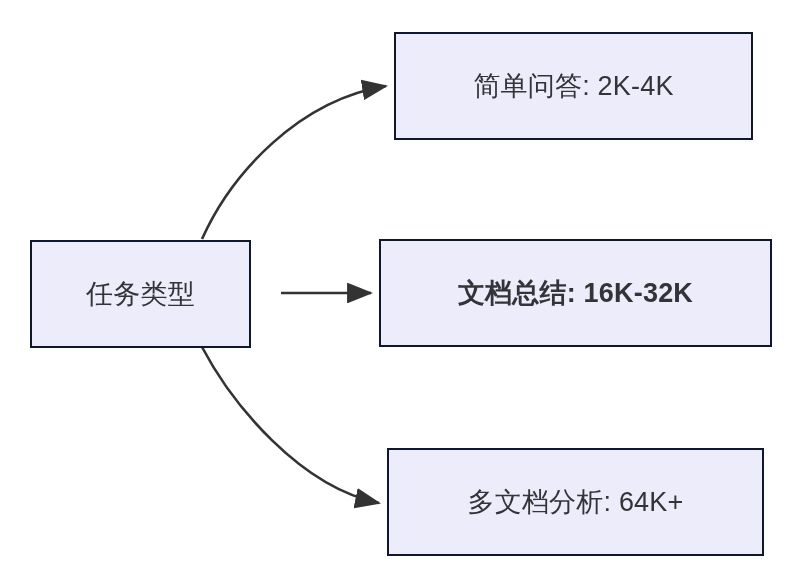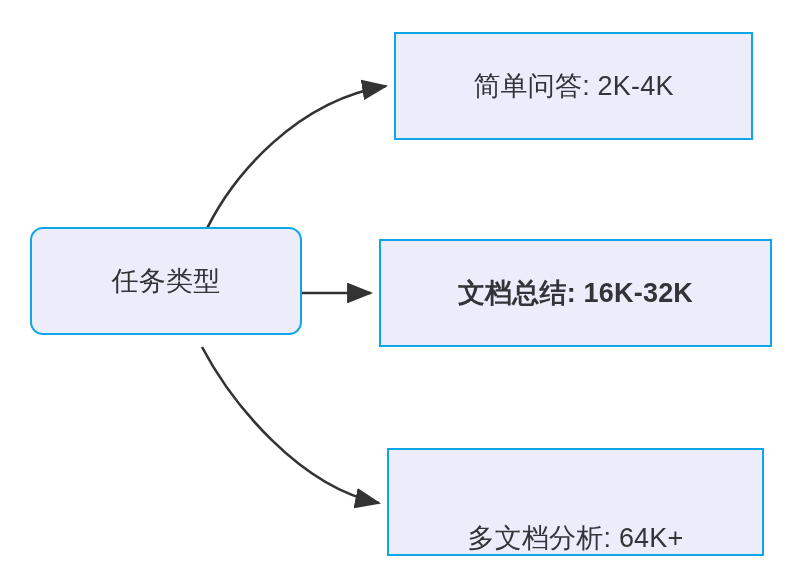--- a/index.html
+++ b/index.html
@@ -21,59 +21,57 @@
     position: absolute;
     left: 0;
     top: 0;
     width: 787px;
     height: 572px;
   }
   .node {
     position: absolute;
     box-sizing: border-box;
     background: #ececfb;
-    border: 2px solid #0ea5e9;
+    border: 2px solid #0f172a;
     display: flex;
     align-items: center;
     justify-content: center;
     z-index: 2;
   }
   .node-label {
     color: #333338;
     font-size: 27px;
     line-height: 1.2;
     letter-spacing: 0.2px;
     white-space: nowrap;
   }
   #node-root {
     left: 30px;
-    top: 227px;
-    width: 272px;
+    top: 240px;
+    width: 221px;
     height: 108px;
-    border-radius: 13px;
   }
   #node-simple-qa {
     left: 394px;
     top: 32px;
     width: 359px;
     height: 108px;
   }
   #node-doc-summary {
     left: 379px;
     top: 239px;
     width: 393px;
     height: 108px;
     font-weight: bold;
   }
   #node-multi-doc {
     left: 387px;
     top: 448px;
     width: 377px;
     height: 108px;
-    align-items: flex-end;
   }
 </style>
 </head>
 <body>
 
 <div id="diagram-canvas">
 
   <svg id="edge-layer" viewBox="0 0 787 572" xmlns="http://www.w3.org/2000/svg">
     <defs>
       <marker id="arrowhead" markerWidth="10" markerHeight="8" refX="9.2" refY="4" orient="auto" markerUnits="strokeWidth">

